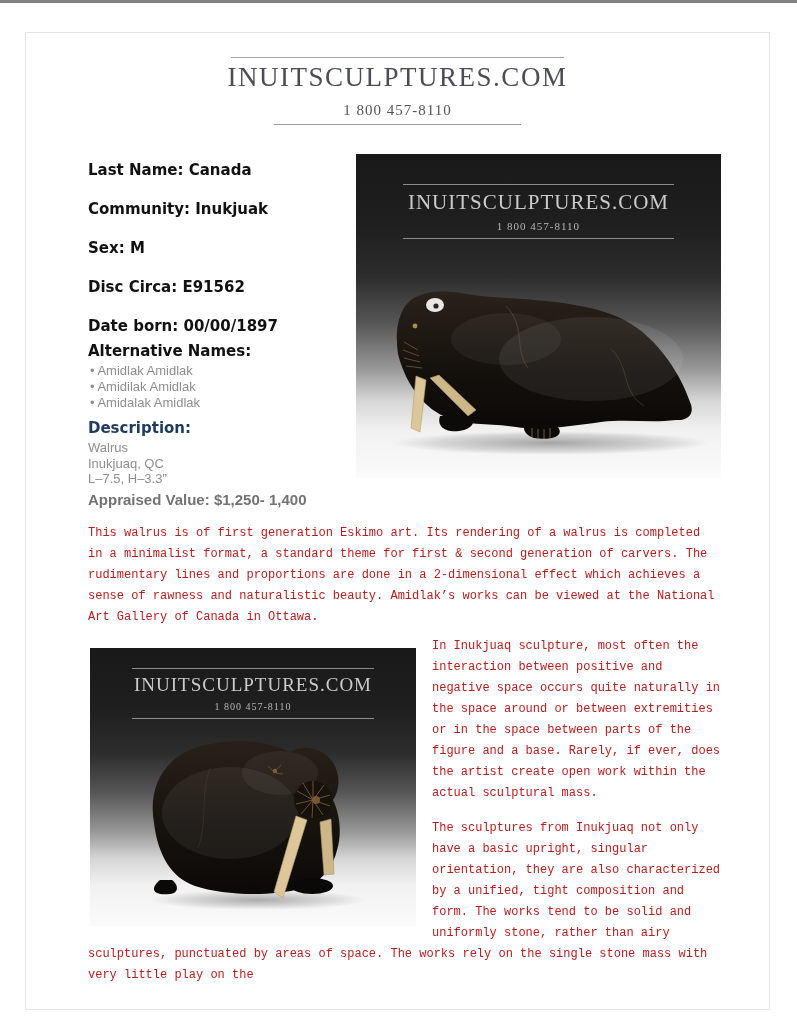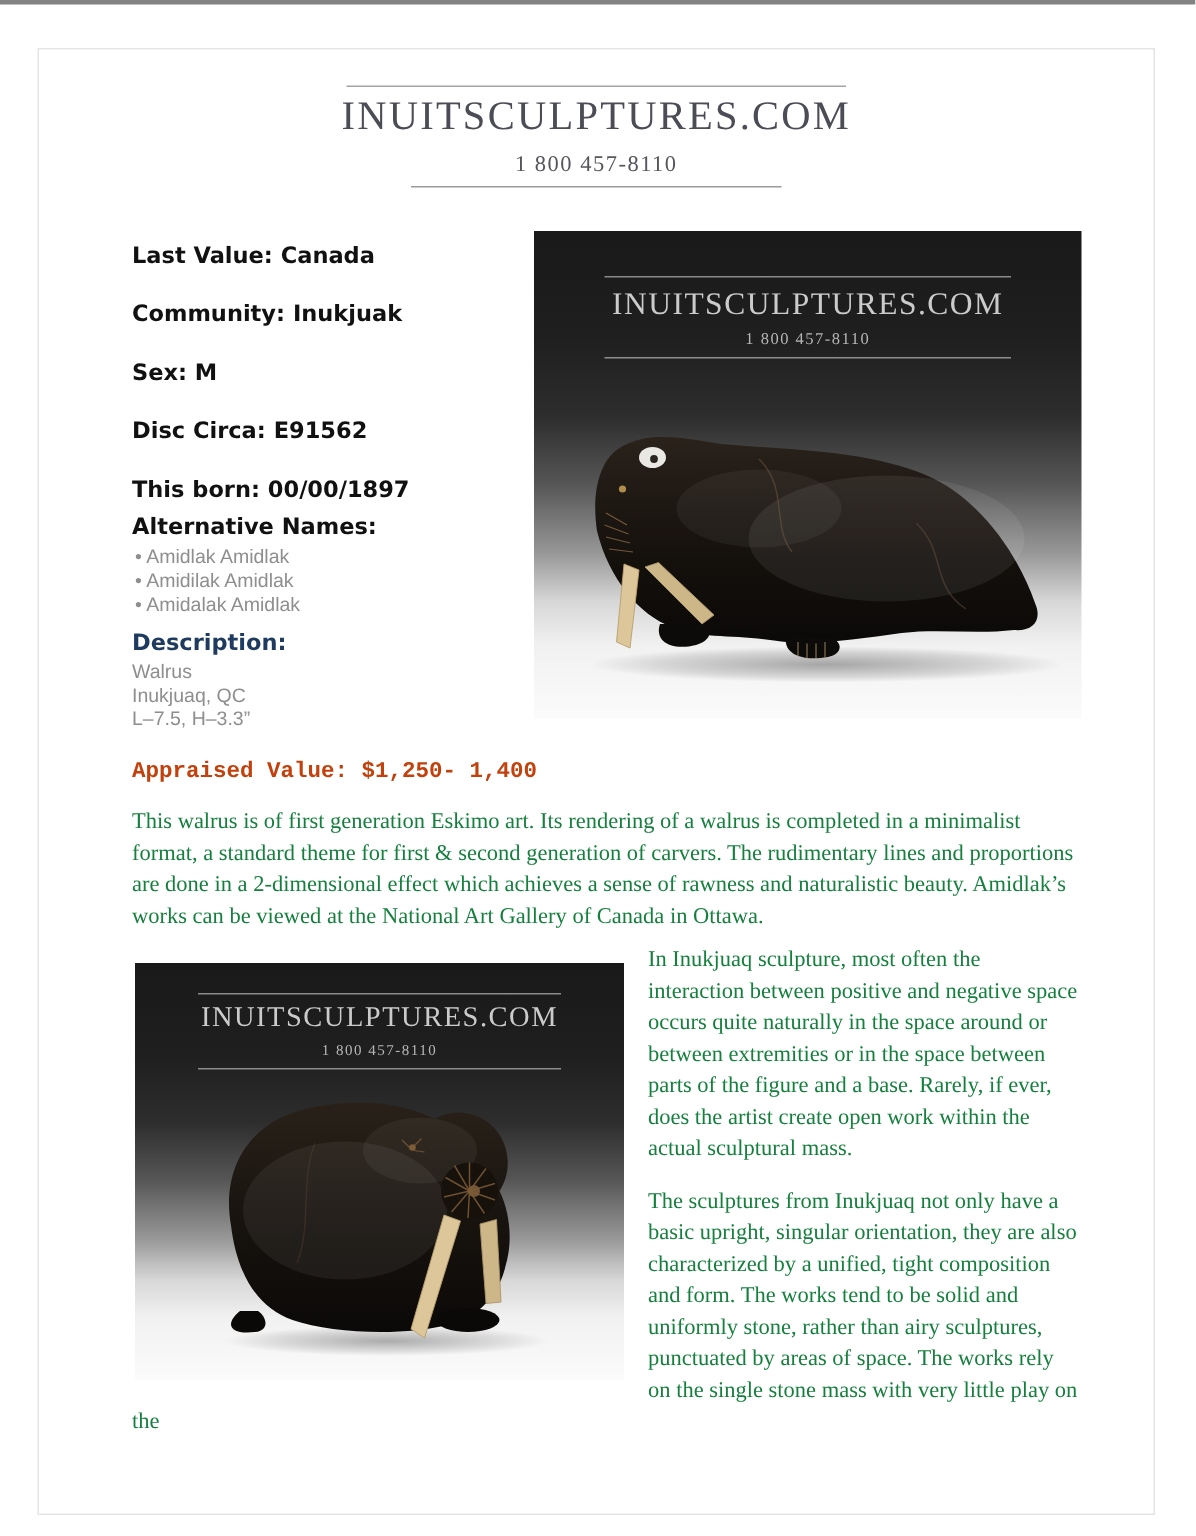--- a/index.html
+++ b/index.html
@@ -62,26 +62,26 @@
     line-height:19px; color:#111; margin:0 0 2px;
   }
   .sub-heading.navy { color:#1e3a5f; }
   .alt-item {
     font-size:13px; line-height:16px; color:#8e8e8e; margin:0; padding-left:2px;
   }
   .alt-item::before { content:"• "; }
   .desc-block { margin-top:8px; }
   .desc-line { font-size:13px; line-height:15.5px; color:#8e8e8e; margin:0; }
   .appraised {
-    clear:both; margin:18px 0 0; font-family:Liberation Mono, monospace;
-    font-weight:700; font-size:15px; line-height:19px; color:#c2410c;
+    clear:both; margin:3px 0 0; font-family:Liberation Sans, sans-serif;
+    font-weight:700; font-size:15px; line-height:19px; color:#737373;
   }
   .body-para {
-    font-family:Liberation Serif, serif; font-size:15px; line-height:21px;
-    color:#15803d; margin:14px 0 0;
+    font-family:Liberation Mono, monospace; font-size:12px; line-height:21px;
+    color:#b91c1c; margin:14px 0 0;
   }
   .section-2 { margin-top:8px; }
   .section-2 .body-para.first { margin-top:0; }
 </style>
 </head>
 <body>
 
 <div class="top-bar"></div>
 
 <div class="sheet">
@@ -140,25 +140,25 @@
       </svg>
       <div class="wm">
         <div class="wm-rule"></div>
         <div class="wm-title">INUITSCULPTURES.COM</div>
         <div class="wm-phone">1 800 457-8110</div>
         <div class="wm-rule wm-rule-b"></div>
       </div>
     </div>
 
     <div class="details">
-      <p class="field"><span>Last Value:</span> <span>Canada</span></p>
+      <p class="field"><span>Last Name:</span> <span>Canada</span></p>
       <p class="field"><span>Community:</span> <span>Inukjuak</span></p>
       <p class="field"><span>Sex:</span> <span>M</span></p>
       <p class="field"><span>Disc Circa:</span> <span>E91562</span></p>
-      <p class="field last"><span>This born:</span> <span>00/00/1897</span></p>
+      <p class="field last"><span>Date born:</span> <span>00/00/1897</span></p>
 
       <p class="sub-heading">Alternative Names:</p>
       <p class="alt-item">Amidlak Amidlak</p>
       <p class="alt-item">Amidilak Amidlak</p>
       <p class="alt-item">Amidalak Amidlak</p>
 
       <div class="desc-block">
         <p class="sub-heading navy">Description:</p>
         <p class="desc-line">Walrus</p>
         <p class="desc-line">Inukjuaq, QC</p>

